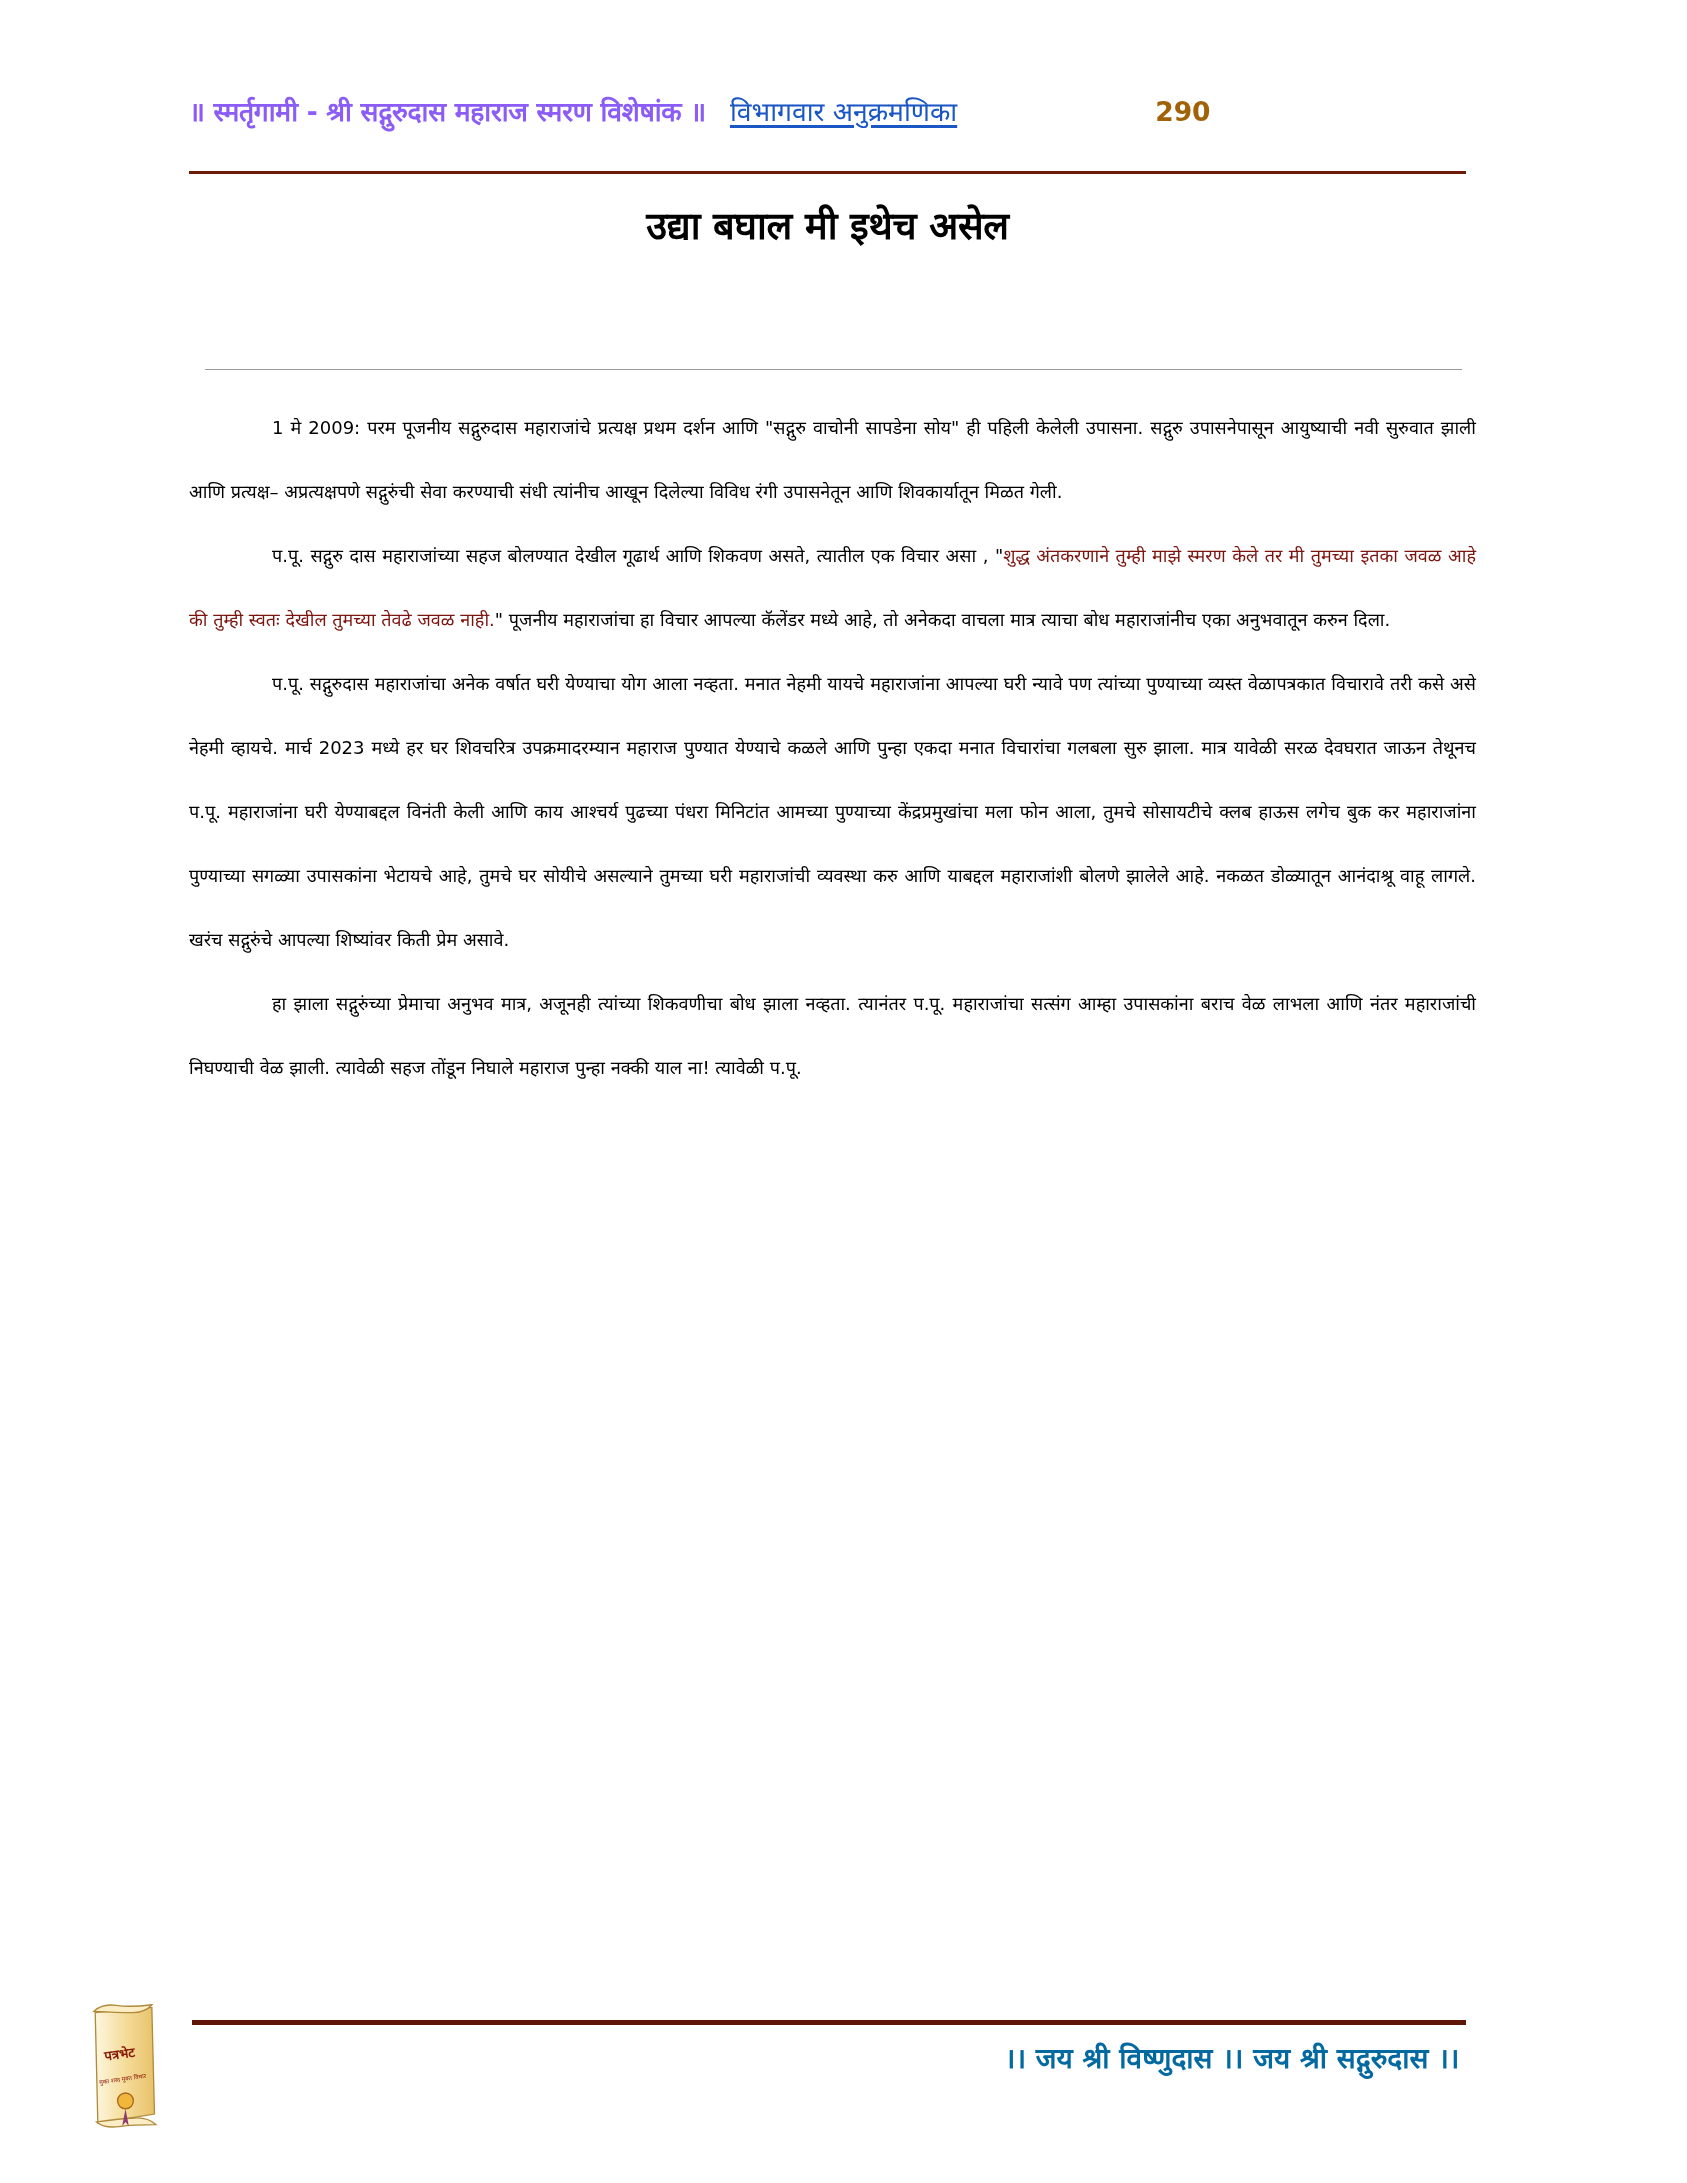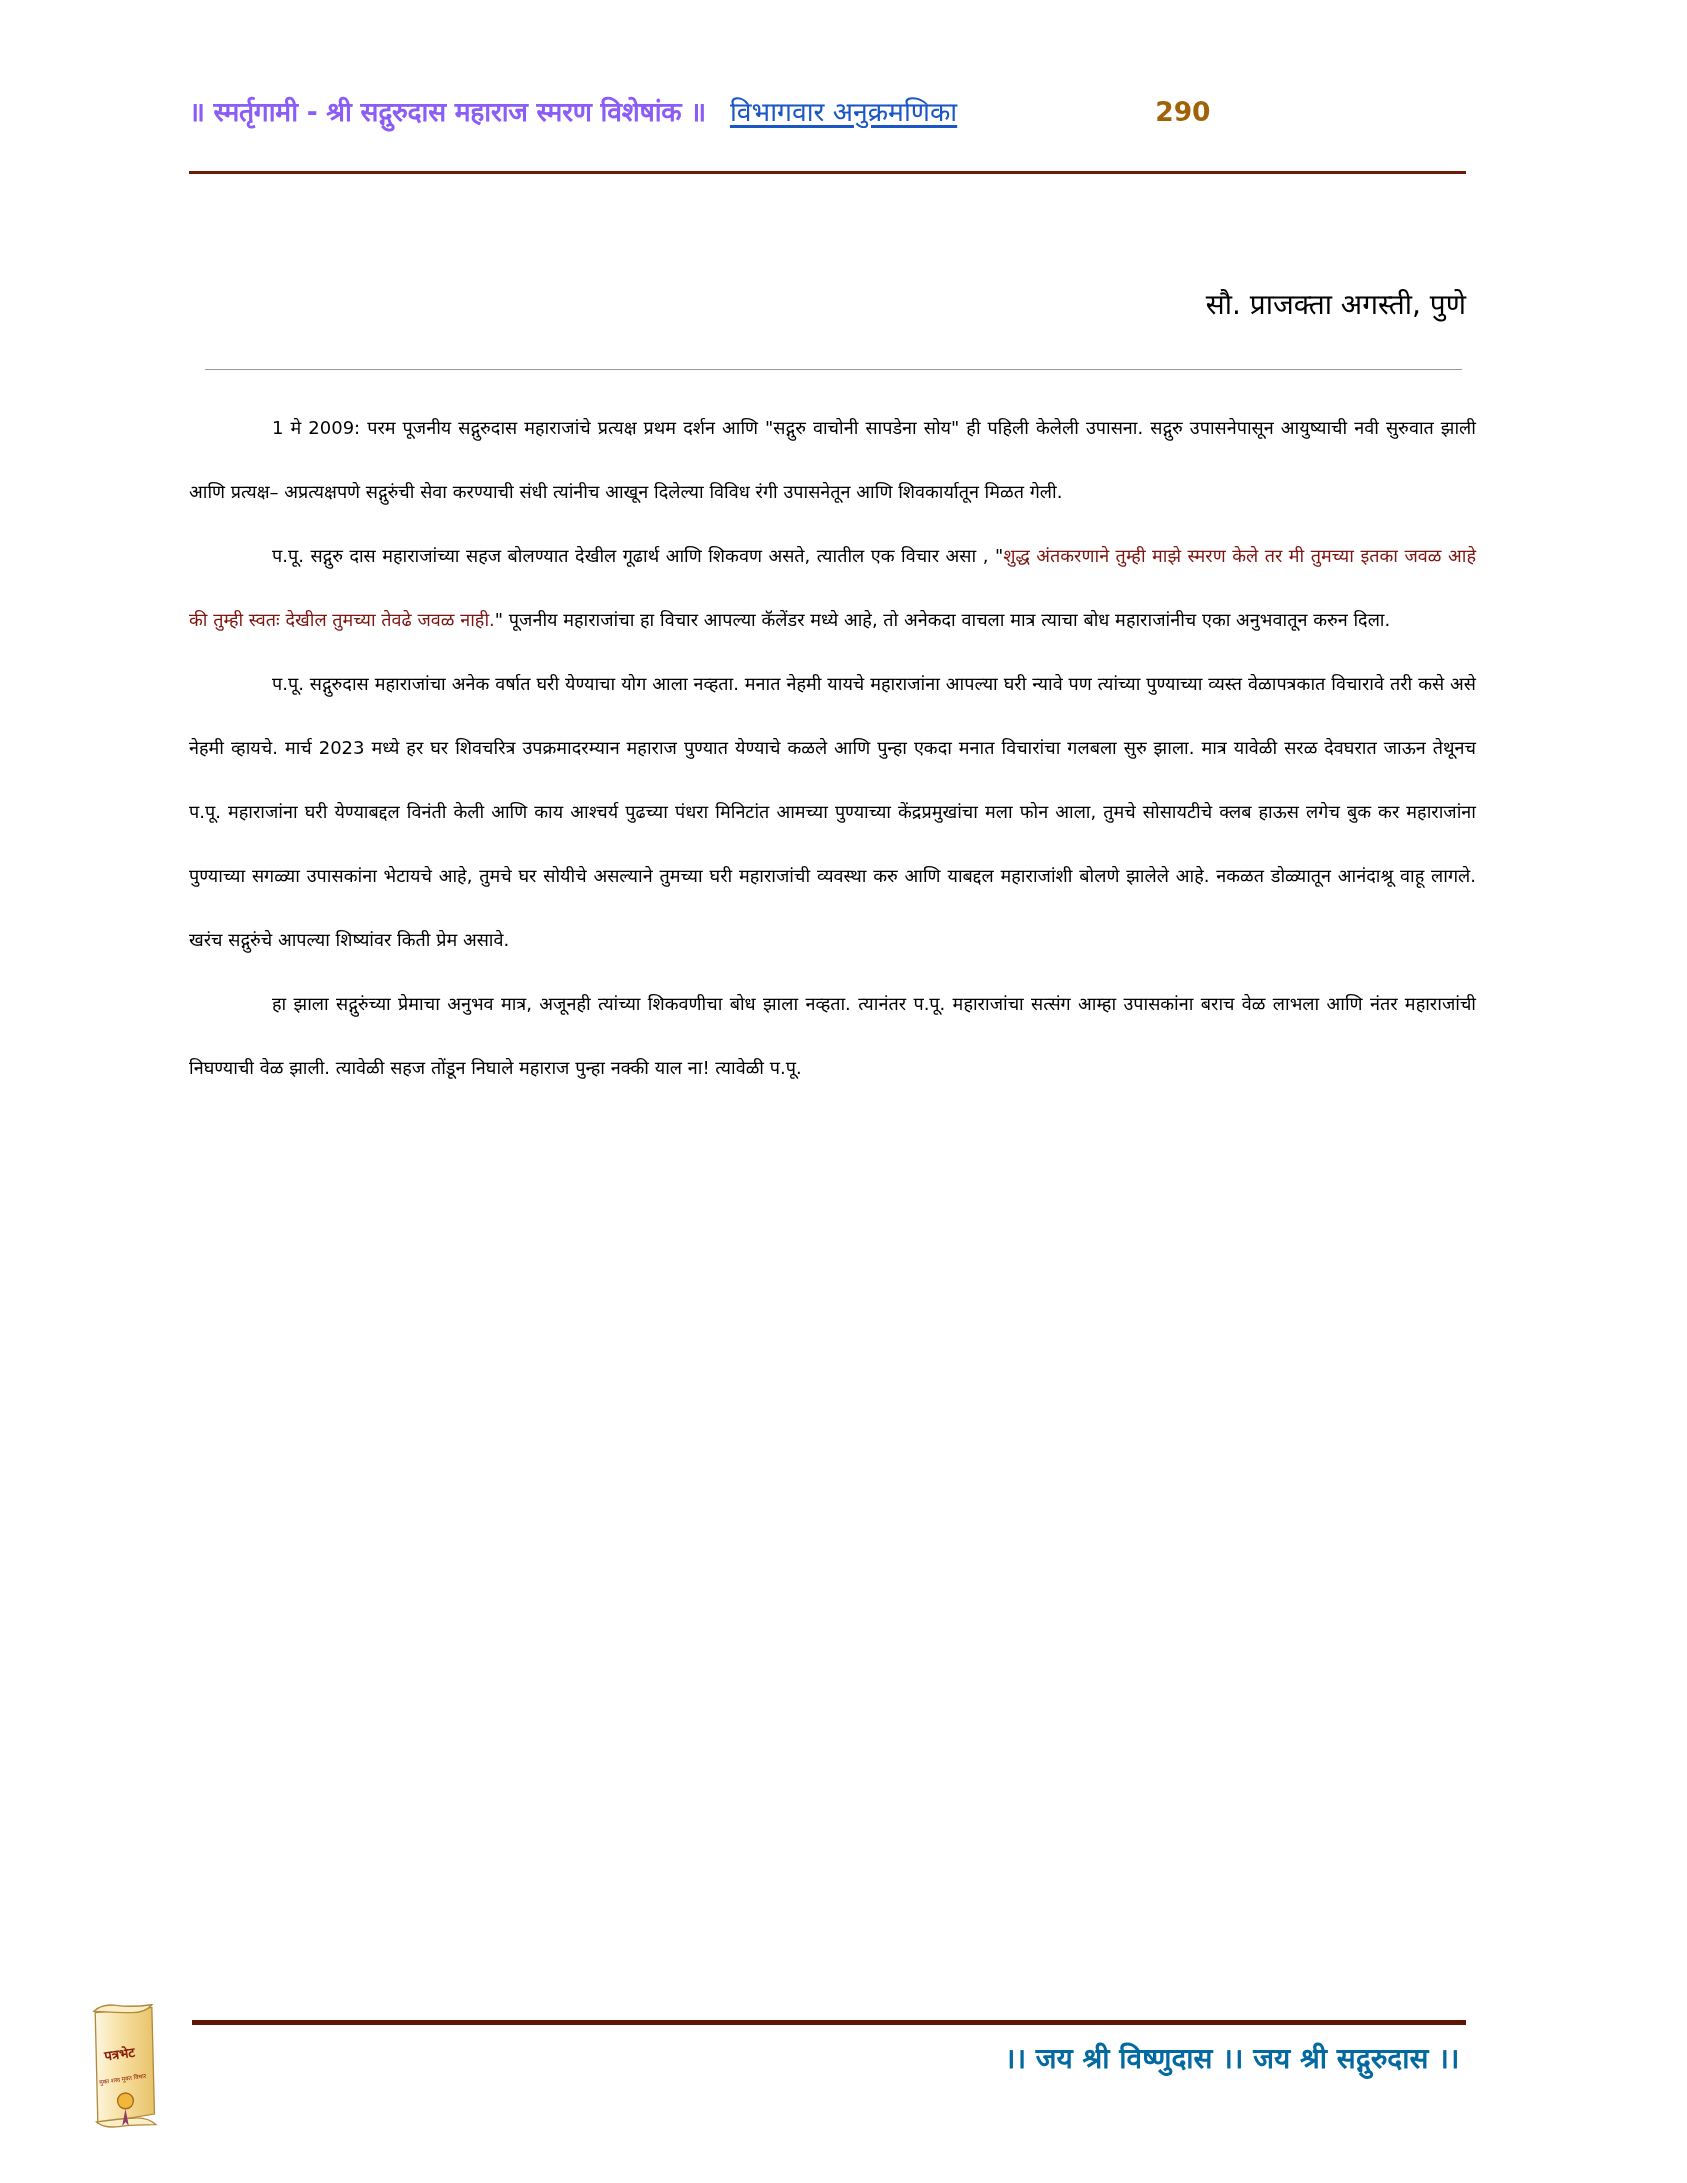--- a/index.html
+++ b/index.html
@@ -166,22 +166,22 @@
 <div class="page">
 
   <div class="header-row">
     <span class="header-title">॥ स्मर्तृगामी - श्री सद्गुरुदास महाराज स्मरण विशेषांक ॥</span>
     <a class="header-link">विभागवार अनुक्रमणिका</a>
     <span class="header-pageno">290</span>
   </div>
 
   <div class="rule-top"></div>
 
-
-  <div class="article-author">सौ. प्राजक्ता अगस्ती, पुणे</div>
+  <div class="article-title">उद्या बघाल मी इथेच असेल</div>
+
 
   <div class="rule-under-author"></div>
 
   <div class="body-text">
     <p>1 मे 2009: परम पूजनीय सद्गुरुदास महाराजांचे प्रत्यक्ष प्रथम दर्शन आणि "सद्गुरु वाचोनी सापडेना सोय" ही पहिली केलेली उपासना. सद्गुरु उपासनेपासून आयुष्याची नवी सुरुवात झाली आणि प्रत्यक्ष– अप्रत्यक्षपणे सद्गुरुंची सेवा करण्याची संधी त्यांनीच आखून दिलेल्या विविध रंगी उपासनेतून आणि शिवकार्यातून मिळत गेली.</p>
     <p><span>प.पू. सद्गुरु दास महाराजांच्या सहज बोलण्यात देखील गूढार्थ आणि शिकवण असते, त्यातील एक विचार असा , "</span><span class="quote-red">शुद्ध अंतकरणाने तुम्ही माझे स्मरण केले तर मी तुमच्या इतका जवळ आहे की तुम्ही स्वतः देखील तुमच्या तेवढे जवळ नाही.</span><span>" पूजनीय महाराजांचा हा विचार आपल्या कॅलेंडर मध्ये आहे, तो अनेकदा वाचला मात्र त्याचा बोध महाराजांनीच एका अनुभवातून करुन दिला.</span></p>
     <p>प.पू. सद्गुरुदास महाराजांचा अनेक वर्षात घरी येण्याचा योग आला नव्हता. मनात नेहमी यायचे महाराजांना आपल्या घरी न्यावे पण त्यांच्या पुण्याच्या व्यस्त वेळापत्रकात  विचारावे तरी कसे असे नेहमी व्हायचे. मार्च 2023 मध्ये हर घर शिवचरित्र उपक्रमादरम्यान महाराज पुण्यात येण्याचे कळले आणि पुन्हा एकदा मनात विचारांचा गलबला सुरु झाला. मात्र यावेळी सरळ देवघरात जाऊन तेथूनच प.पू. महाराजांना घरी येण्याबद्दल विनंती केली आणि काय आश्चर्य पुढच्या पंधरा मिनिटांत आमच्या पुण्याच्या केंद्रप्रमुखांचा मला फोन आला, तुमचे सोसायटीचे क्लब हाऊस लगेच बुक कर महाराजांना पुण्याच्या सगळ्या उपासकांना भेटायचे आहे, तुमचे घर सोयीचे असल्याने तुमच्या घरी महाराजांची व्यवस्था करु आणि याबद्दल महाराजांशी बोलणे झालेले आहे. नकळत डोळ्यातून आनंदाश्रू वाहू लागले. खरंच सद्गुरुंचे आपल्या शिष्यांवर किती प्रेम असावे.</p>
     <p>हा झाला सद्गुरुंच्या प्रेमाचा अनुभव मात्र, अजूनही त्यांच्या शिकवणीचा बोध झाला नव्हता. त्यानंतर प.पू. महाराजांचा सत्संग आम्हा उपासकांना बराच वेळ लाभला आणि नंतर महाराजांची निघण्याची वेळ झाली. त्यावेळी सहज तोंडून निघाले महाराज पुन्हा नक्की याल ना! त्यावेळी प.पू.</p>
   </div>
 

